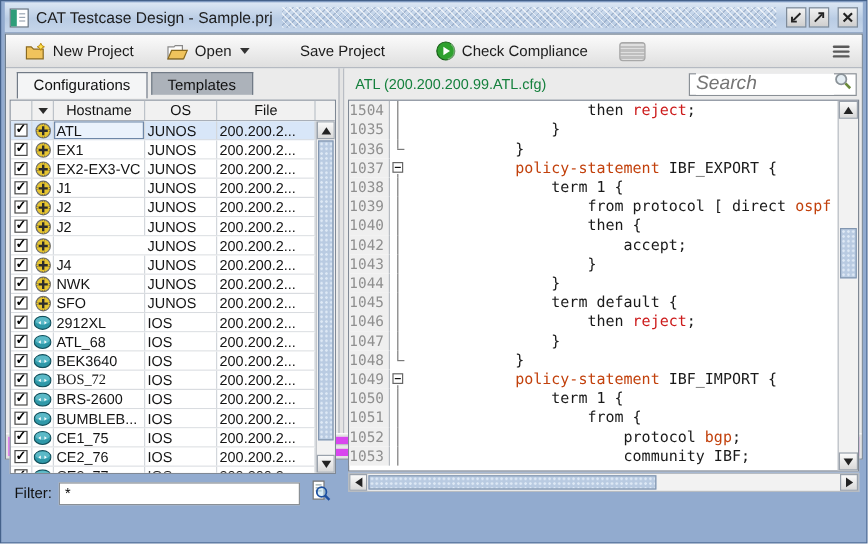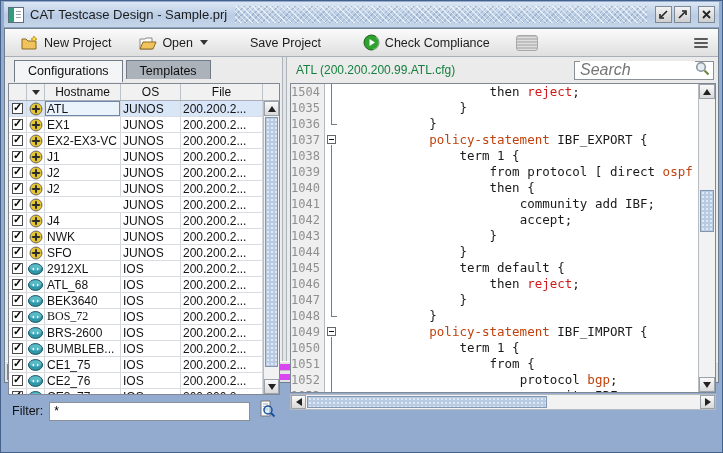--- a/index.html
+++ b/index.html
@@ -566,25 +566,20 @@
                 <span class="lnum">1039</span>
                 <span class="fold line"></span>
                 <span class="ctext">                    <span>from protocol [ direct </span><span class="k">ospf</span><span> </span></span>
               </div>
               <div class="cline">
                 <span class="lnum">1040</span>
                 <span class="fold line"></span>
                 <span class="ctext">                    <span>then {</span></span>
               </div>
               <div class="cline">
-                <span class="lnum">1041</span>
-                <span class="fold line"></span>
-                <span class="ctext">                        <span>community add IBF;</span></span>
-              </div>
-              <div class="cline">
                 <span class="lnum">1042</span>
                 <span class="fold line"></span>
                 <span class="ctext">                        <span>accept;</span></span>
               </div>
               <div class="cline">
                 <span class="lnum">1043</span>
                 <span class="fold line"></span>
                 <span class="ctext">                    <span>}</span></span>
               </div>
               <div class="cline">

